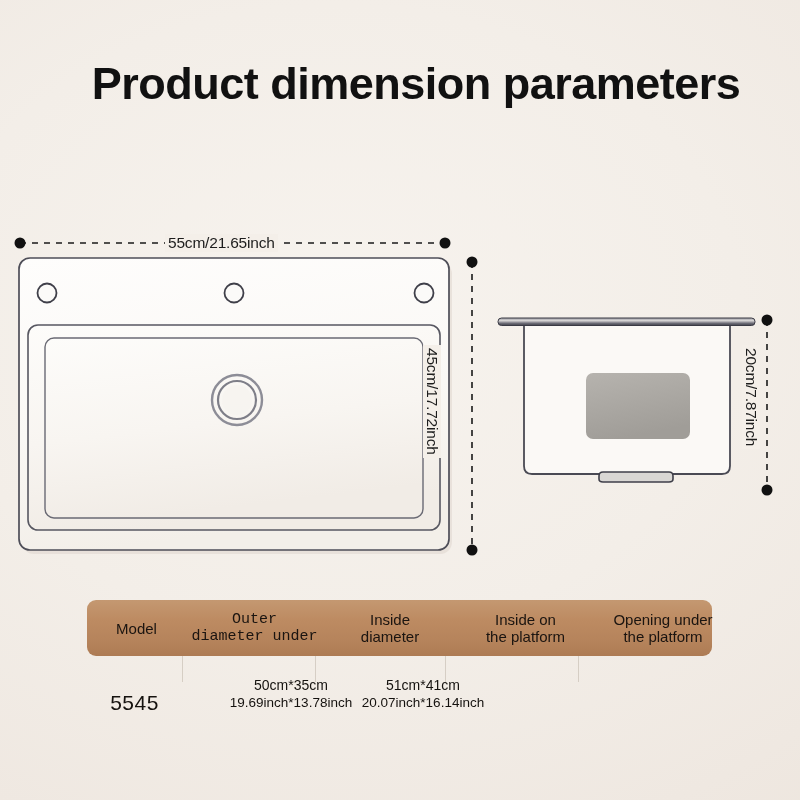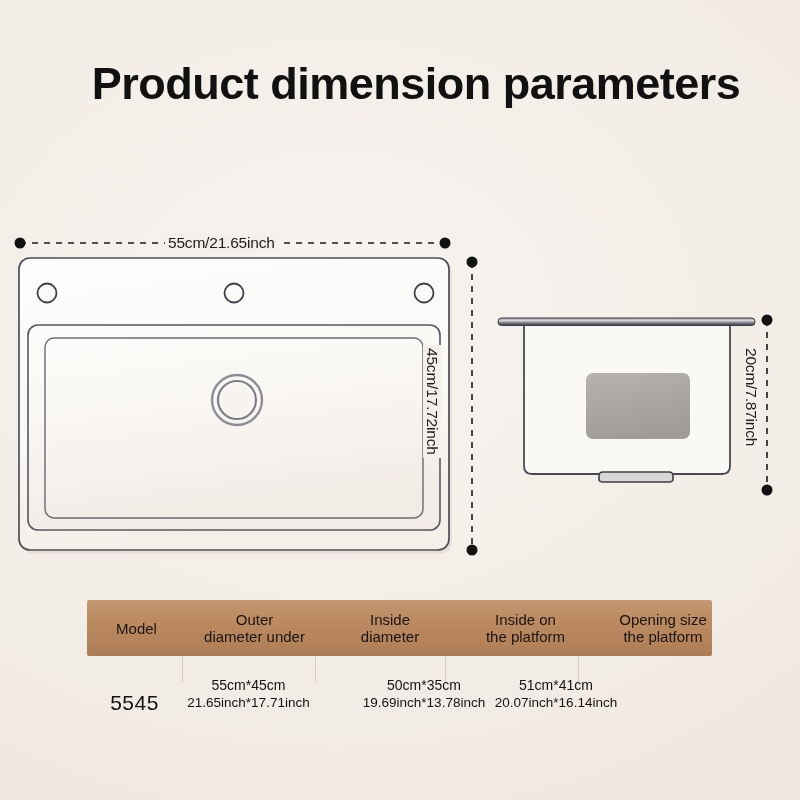--- a/index.html
+++ b/index.html
@@ -86,36 +86,36 @@
     top: 600px;
     width: 625px;
     height: 120px;
   }
   .table-header {
     position: absolute;
     left: 0;
     top: 0;
     width: 625px;
     height: 56px;
-    border-radius: 2px;
+    border-radius: 9px;
     background: linear-gradient(180deg, #c49871 0%, #bd8b62 35%, #b5835b 75%, #ad7b54 100%);
     display: flex;
     align-items: center;
   }
   .th {
     flex: 0 0 auto;
     text-align: center;
     font-size: 15px;
     line-height: 17px;
     color: #1a1410;
     font-family: "Liberation Sans", sans-serif;
     padding: 0 2px;
   }
   .th.col-model  { width: 95px; }
-  .th.col-outer  { width: 133px; }
+  .th.col-outer  { width: 133px; font-family: Liberation Mono, monospace; }
   .th.col-inside { width: 130px; }
   .th.col-on     { width: 133px; }
   .th.col-under  { width: 134px; }
 
   .table-body {
     position: absolute;
     left: 0;
     top: 56px;
     width: 625px;
     height: 64px;
@@ -246,38 +246,34 @@
       </div>
       <div class="th col-inside">
         <span>Inside</span><br>
         <span>diameter</span>
       </div>
       <div class="th col-on">
         <span>Inside on</span><br>
         <span>the platform</span>
       </div>
       <div class="th col-under">
-        <span>Opening size</span><br>
+        <span>Opening under</span><br>
         <span>the platform</span>
       </div>
     </div>
 
     <div class="col-sep" style="left:95px"></div>
     <div class="col-sep" style="left:228px"></div>
     <div class="col-sep" style="left:358px"></div>
     <div class="col-sep" style="left:491px"></div>
 
     <div class="table-body">
       <div class="td col-model">
         <span class="v1">5545</span>
       </div>
-      <div class="td col-outer">
-        <span class="v1">55cm*45cm</span>
-        <span class="v2">21.65inch*17.71inch</span>
-      </div>
       <div class="td col-inside">
         <span class="v1">50cm*35cm</span>
         <span class="v2">19.69inch*13.78inch</span>
       </div>
       <div class="td col-under">
         <span class="v1">51cm*41cm</span>
         <span class="v2">20.07inch*16.14inch</span>
       </div>
     </div>
   </div>

